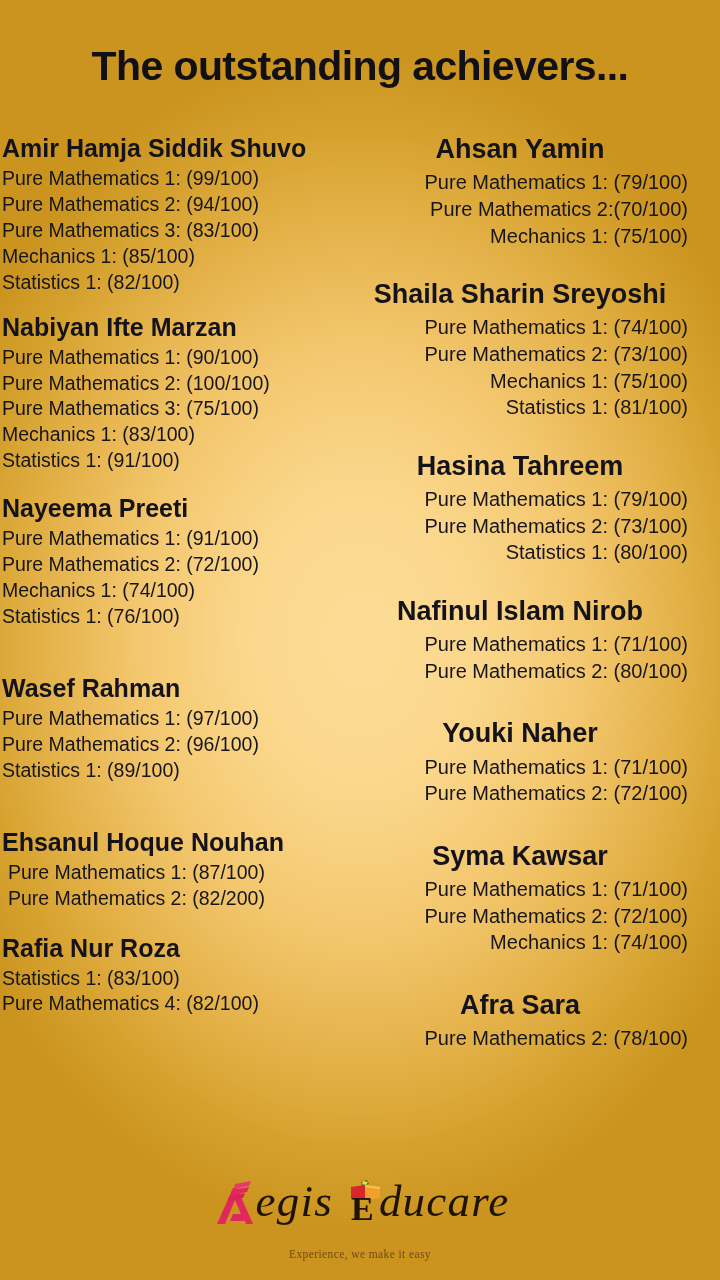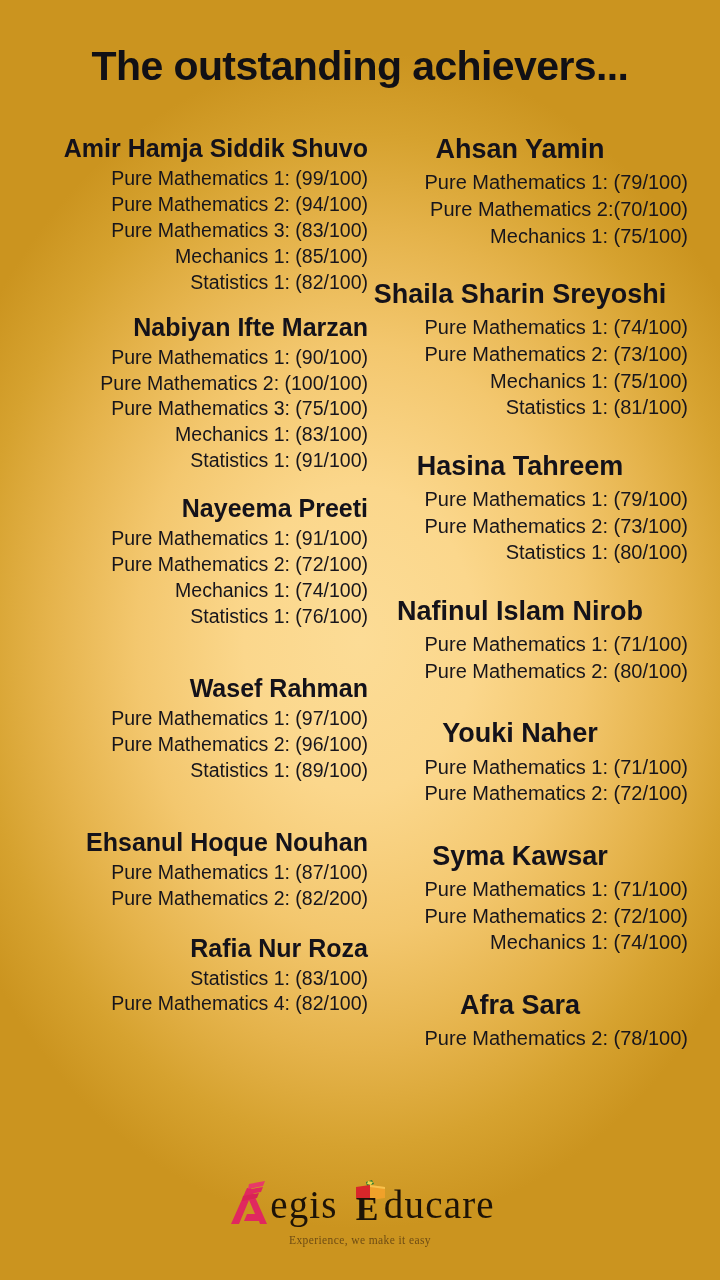--- a/index.html
+++ b/index.html
@@ -55,22 +55,22 @@
     left: 0;
     width: 720px;
     height: 1000px;
   }
   .col {
     position: absolute;
     top: 0;
     width: 350px;
   }
   .col-left {
-    left: 18px;
-    text-align: right;
+    left: 2px;
+    text-align: left;
   }
   .col-right {
     left: 352px;
     width: 352px;
     text-align: right;
   }
 
   .student {
     margin-bottom: 12px;
   }
@@ -121,26 +121,27 @@
   }
   .logo-a {
     position: relative;
     width: 44px;
     height: 46px;
     margin-right: 1px;
   }
   .logo-a svg { display: block; }
   .logo-word {
     font-family: "Liberation Serif", serif;
-    font-size: 39px;
+    font-size: 45px;
     color: #1d1307;
     letter-spacing: 1.2px;
     line-height: 1;
     position: relative;
     top: -2px;
+    font-style: italic;
   }
   .logo-gap { width: 18px; }
   .logo-e-wrap {
     position: relative;
     display: inline-block;
     width: 28px;
     height: 46px;
   }
   .book-icon {
     position: absolute;
@@ -151,21 +152,21 @@
     position: absolute;
     bottom: 0;
     left: 0;
     font-family: "Liberation Serif", serif;
     font-size: 34px;
     font-weight: bold;
     color: #1d1307;
     line-height: 1;
   }
   .tagline {
-    margin-top: 4px;
+    margin-top: 18px;
     font-family: "Liberation Serif", serif;
     font-size: 11.5px;
     color: #6e4c14;
     letter-spacing: 0.4px;
   }
 </style>
 </head>
 <body>
 
 <div id="poster">

